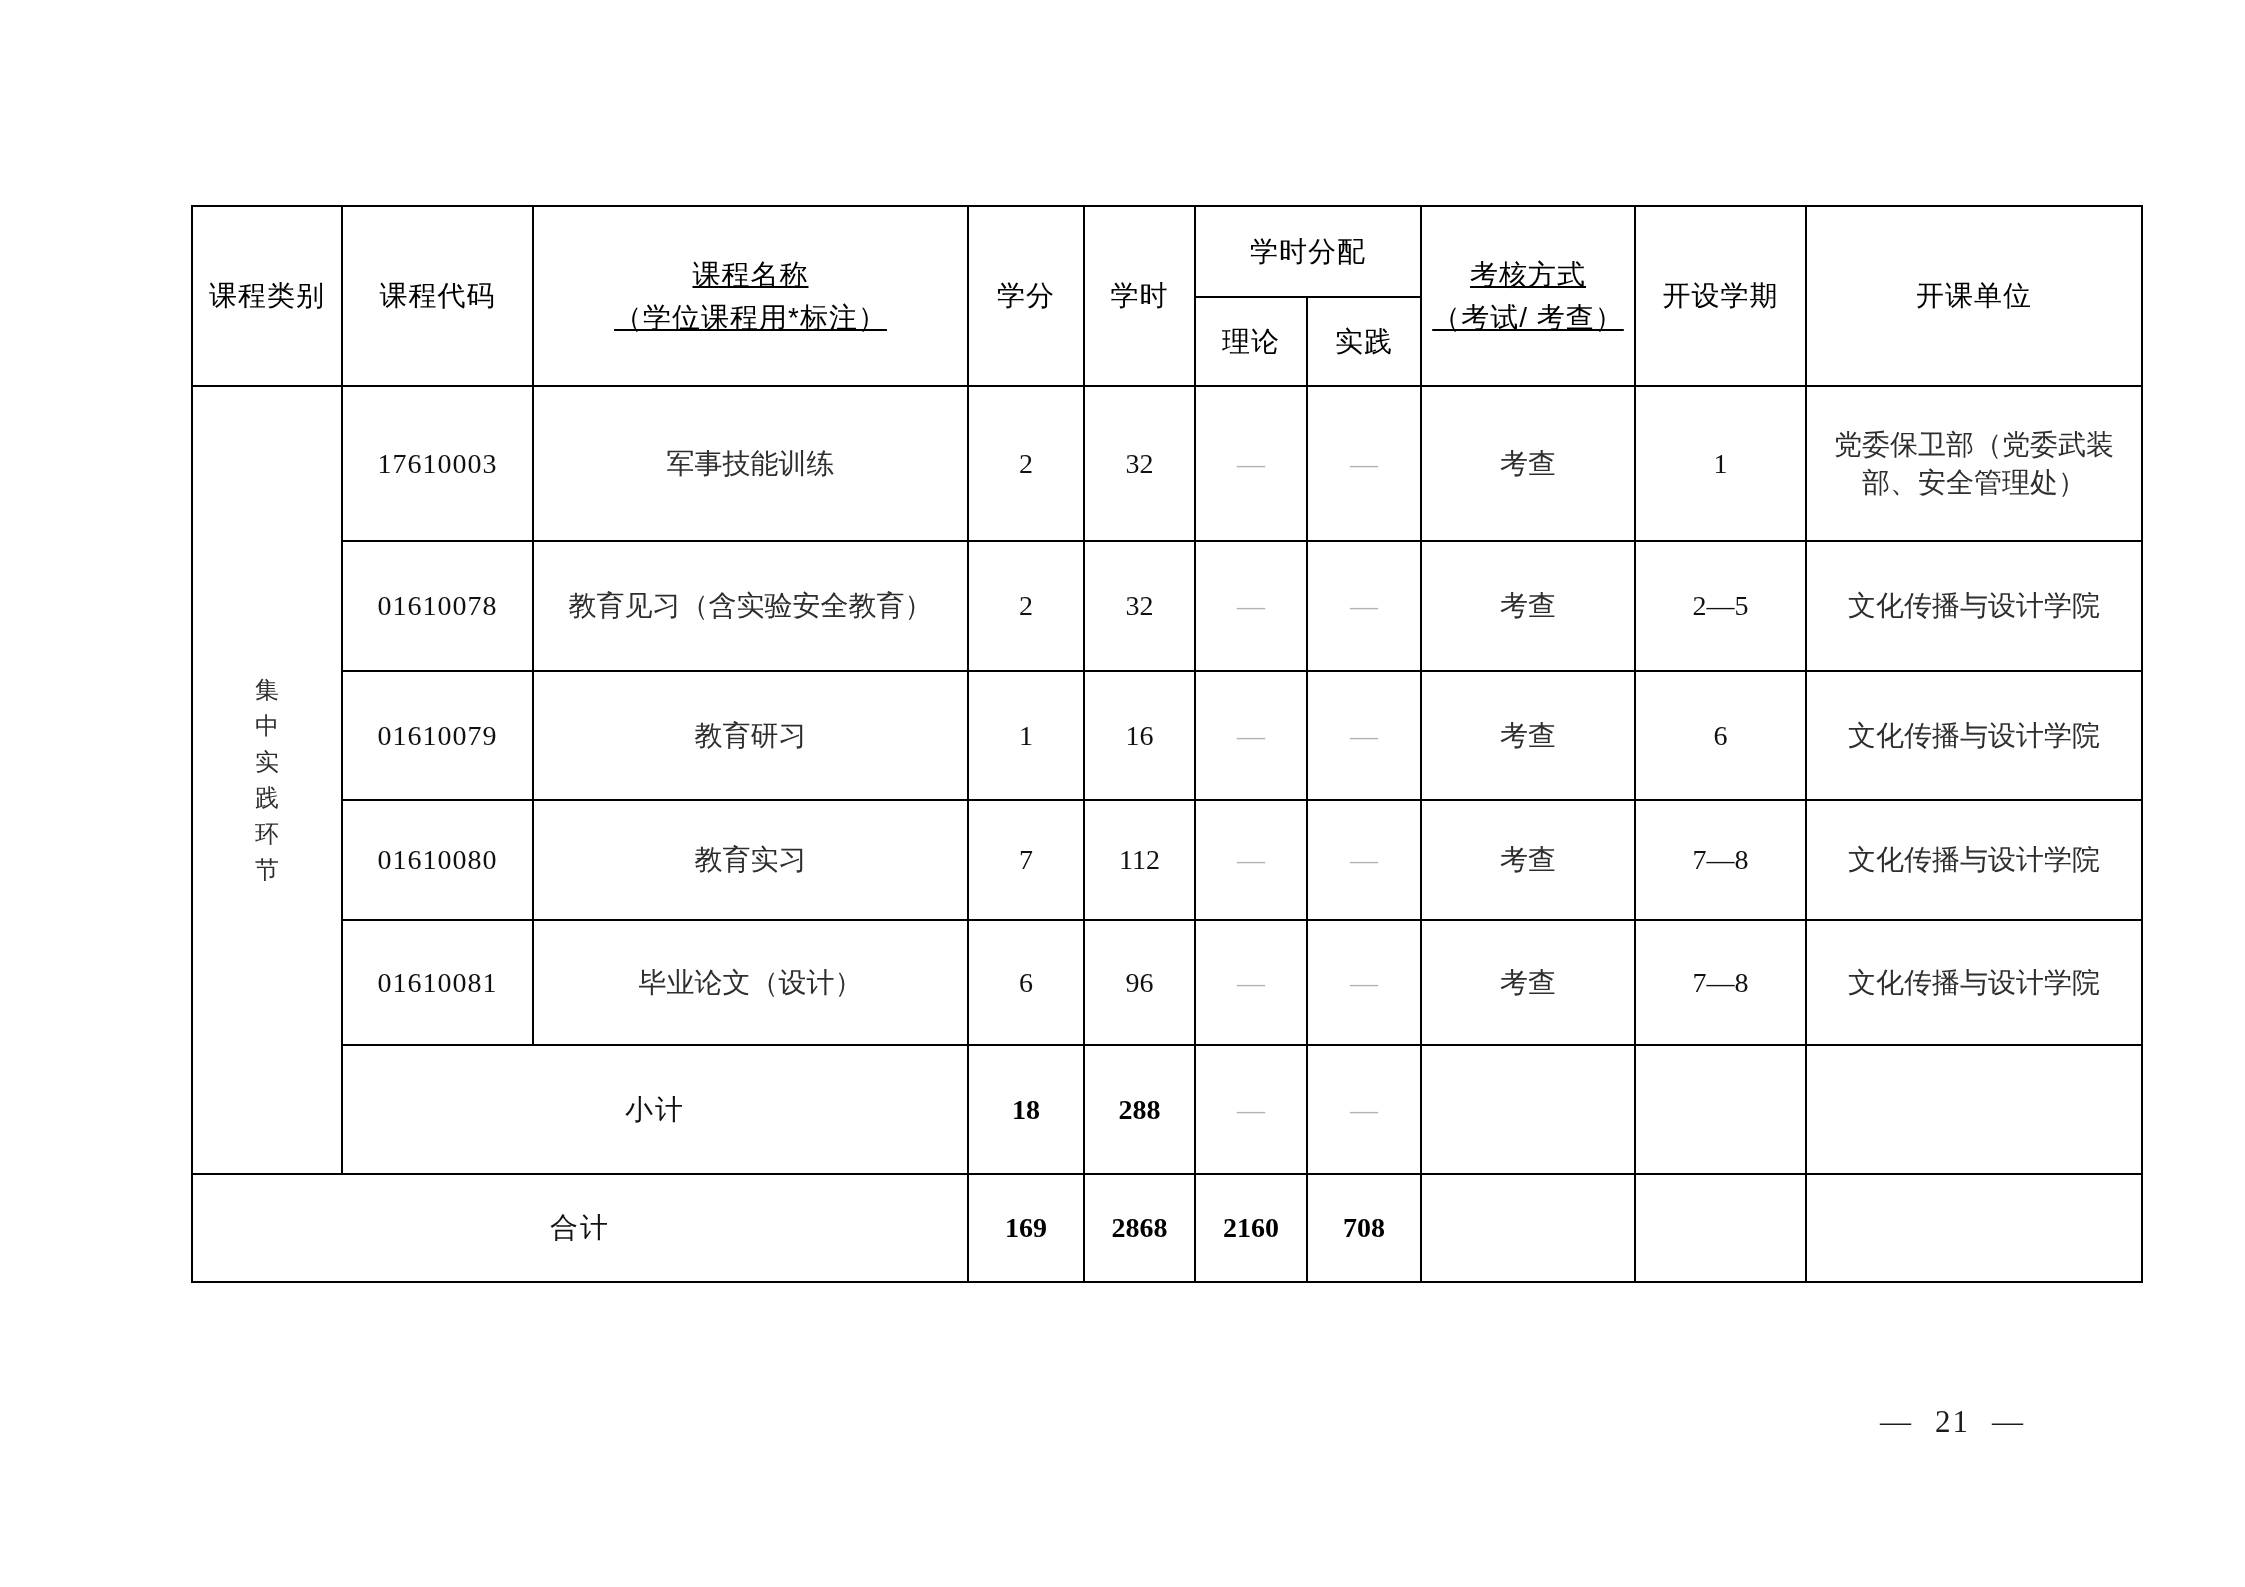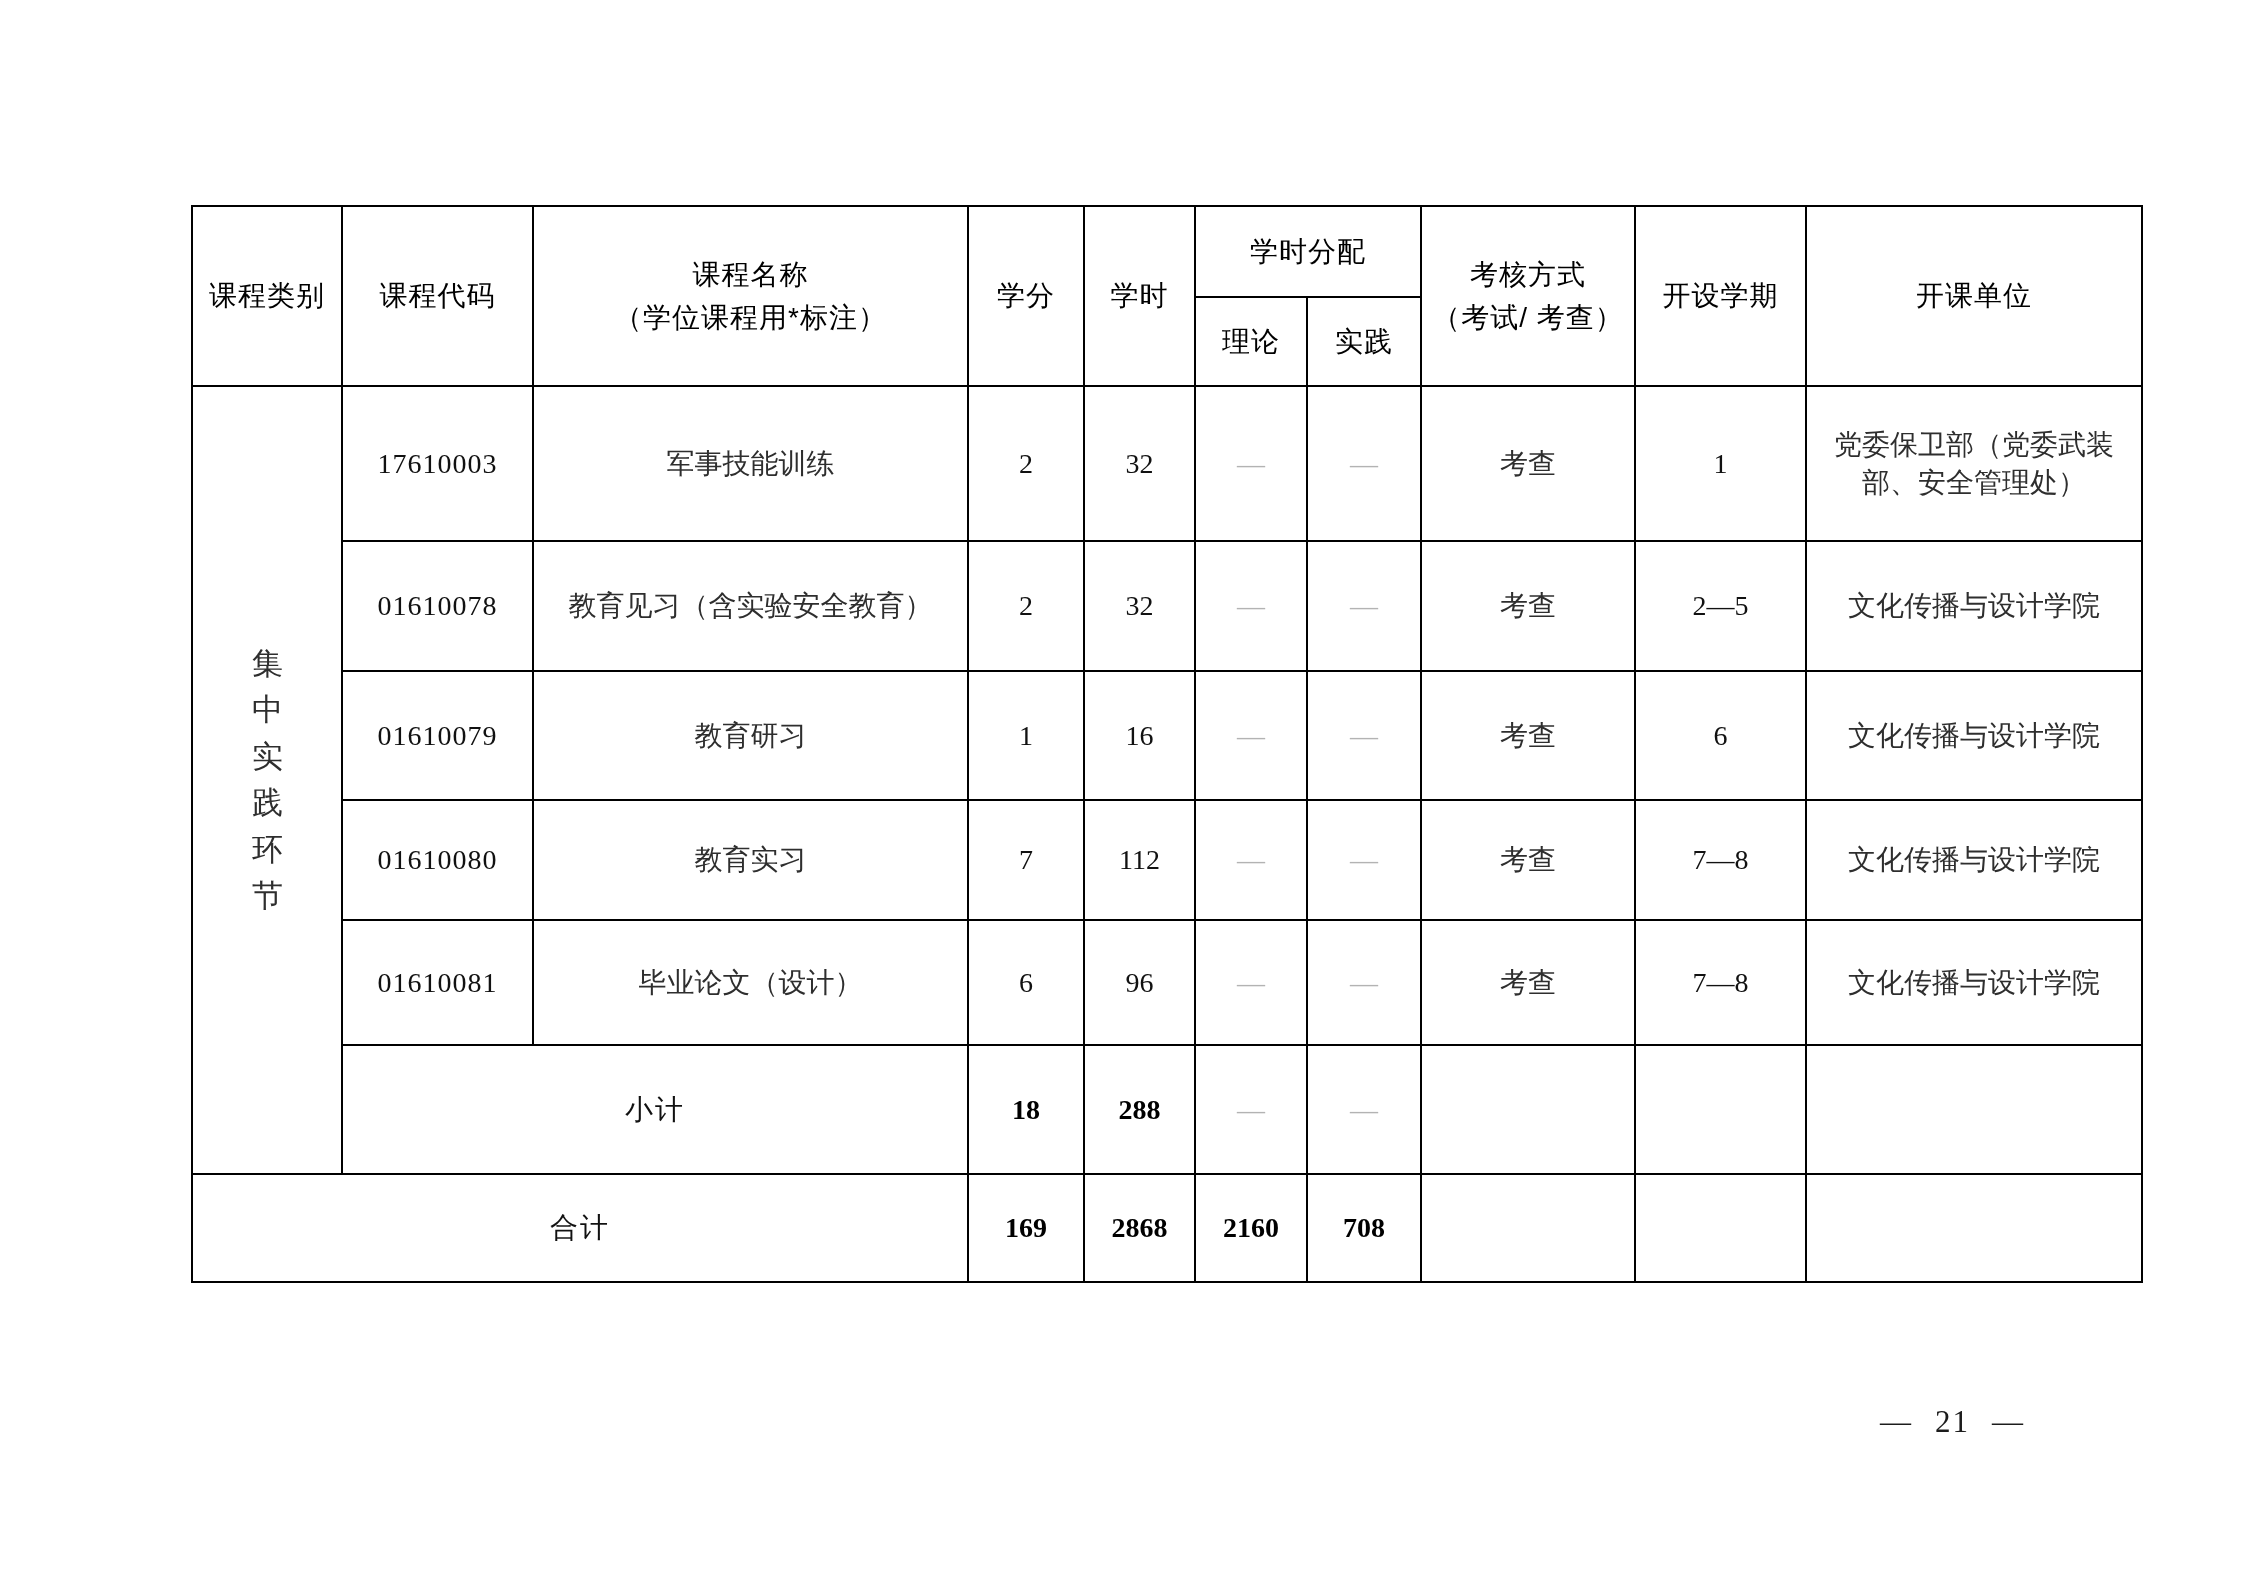--- a/index.html
+++ b/index.html
@@ -28,39 +28,39 @@
     font-size:28px;
     line-height:1.35;
     overflow:hidden;
   }
   td.head{
     font-family:"Liberation Sans","DejaVu Sans",sans-serif;
     color:#000;
     font-size:28px;
     letter-spacing:1px;
   }
-  td.head .hline{display:block;line-height:1.55;}
+  td.head .hline{display:block;line-height:1.55;text-decoration:underline;}
   td.code{
     font-size:29px;
     letter-spacing:1px;
     color:#111;
     margin-top:20px;
   }
   td.cname{color:#2e2e2e;}
   td.num{font-size:29px;color:#111;}
   td.dash{color:#b3b3b3;font-size:29px;}
   td.exam{color:#2e2e2e;}
   td.unit{color:#2e2e2e;padding:4px 8px;line-height:1.85;}
   td.cat-cell{vertical-align:middle;}
   .vert{
     width:30px;
     margin:0 auto;
     word-break:break-all;
     line-height:1.5;
-    font-size:31px;
+    font-size:24px;
     color:#2e2e2e;
     text-align:center;
   }
   td.sum-label{font-size:29px;color:#111;letter-spacing:2px;}
   td.bold{font-weight:bold;font-size:29px;color:#000;border-radius:7px;}
   .footer{
     position:absolute;
     left:1880px;
     top:1404px;
     font-size:31px;

